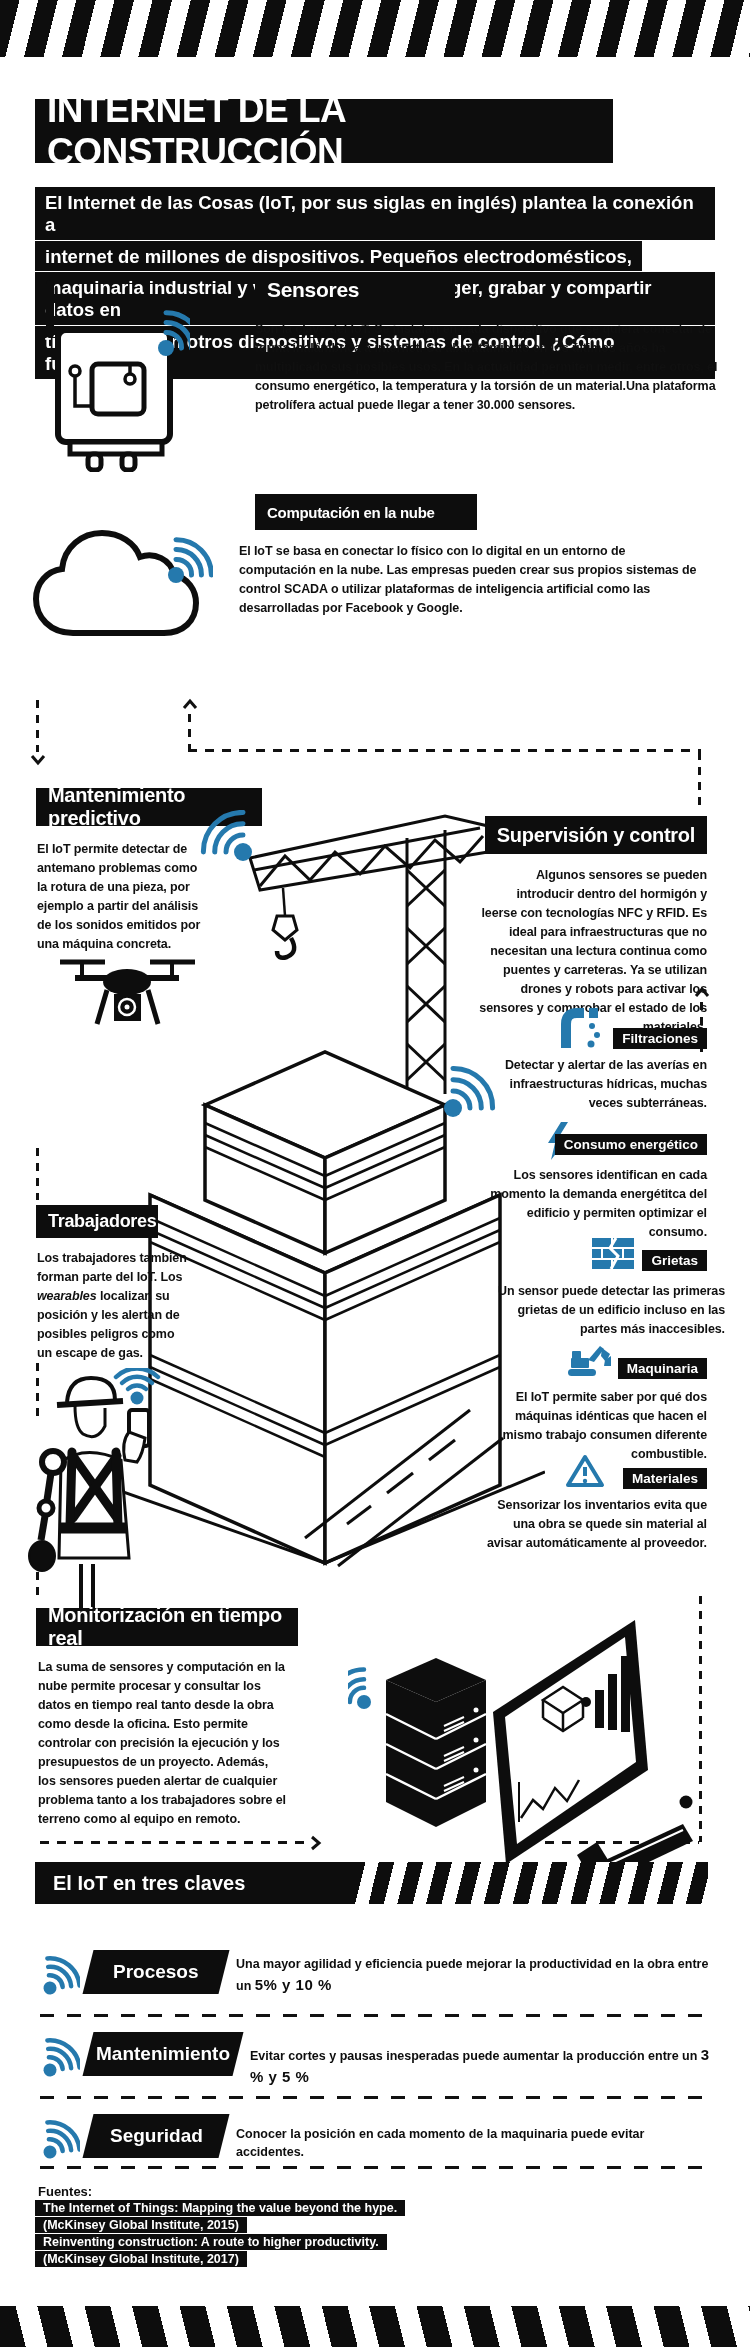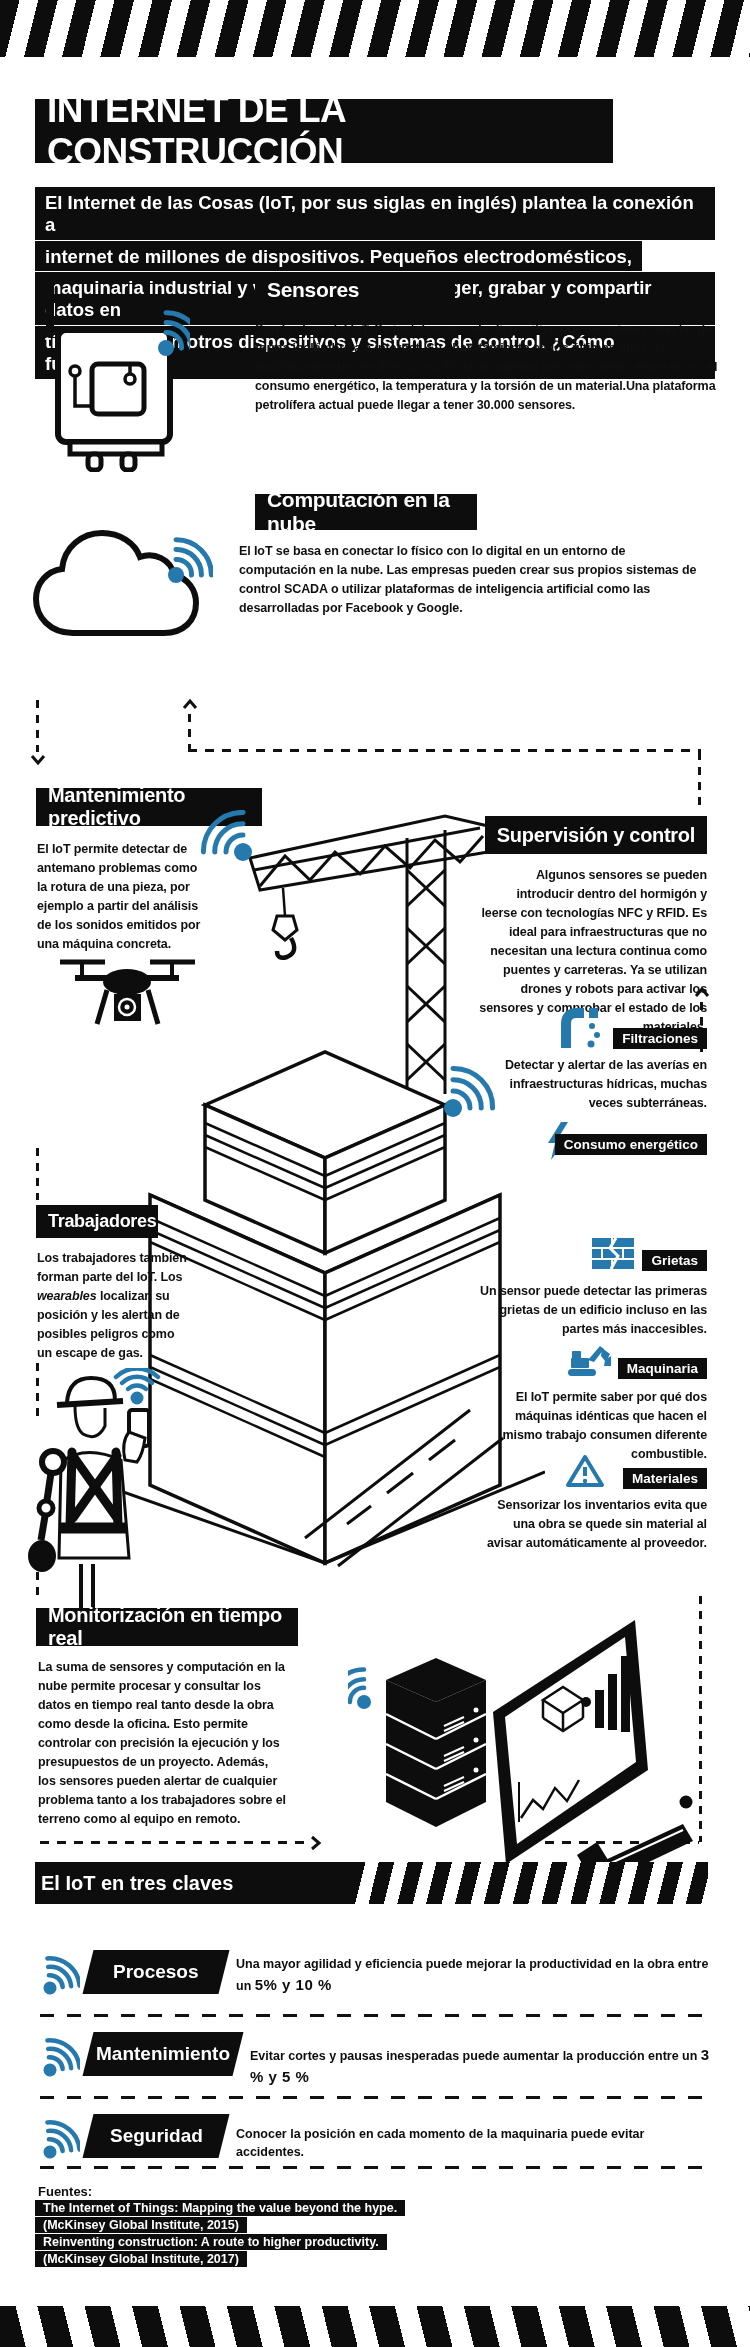--- a/index.html
+++ b/index.html
@@ -23,21 +23,21 @@
   .para-r{text-align:right;}
   .mini-label{background:#0d0d0d;color:#fff;font-weight:bold;font-size:13.5px;
               padding:3px 9px;display:inline-block;}
   
   .vdash{width:3px;background:repeating-linear-gradient(180deg,#111 0 8px,transparent 8px 15px);}
   .hdash{height:3px;background:repeating-linear-gradient(90deg,#111 0 9px,transparent 9px 17px);}
   .sep{height:3px;background:repeating-linear-gradient(90deg,#111 0 14px,transparent 14px 27px);}
   
   .claves-band{left:35px;top:1862px;width:673px;height:42px;display:flex;}
   .claves-band .black{background:#0d0d0d;color:#fff;font-weight:bold;font-size:20px;
-      width:315px;display:flex;align-items:center;padding-left:6px;box-sizing:border-box;}
+      width:315px;display:flex;align-items:center;padding-left:18px;box-sizing:border-box;}
   .claves-band .stri{flex:1;background:repeating-linear-gradient(104deg,#0d0d0d 0 15px,#fff 15px 28px);}
   .pgram{background:#0d0d0d;transform:skewX(-14deg);display:flex;align-items:center;justify-content:center;}
   .pgram span{transform:skewX(14deg);color:#fff;font-weight:bold;font-size:19px;}
   .row-text{font-size:12.5px;font-weight:bold;line-height:1.4;}
   .row-text .big{font-size:15px;letter-spacing:0.5px;}
   
   .src-line{background:#0d0d0d;color:#fff;font-weight:bold;font-size:12.5px;
             padding:1px 8px;display:table;margin-bottom:1px;white-space:nowrap;}
   .mit{font-weight:bold;font-size:36px;letter-spacing:-1.5px;line-height:36px;color:#0d0d0d;}
   svg{display:block;}
@@ -87,21 +87,21 @@
     <path d="M45,138 C22,138 8,122 8,104 C8,88 19,76 34,74 C36,52 54,38 74,38
              C92,38 107,48 112,62 C126,57 143,64 146,80 C160,83 168,95 168,108
              C168,126 155,138 136,138 Z" fill="#fff" stroke="#0d0d0d" stroke-width="6"></path>
     <g transform="translate(148,80) rotate(45)">
       <circle cx="0" cy="0" r="8" fill="#2579ad"></circle>
       <path d="M-11,-11 A15,15 0 0 1 11,-11" fill="none" stroke="#2579ad" stroke-width="5" stroke-linecap="round"></path>
       <path d="M-18,-18 A25,25 0 0 1 18,-18" fill="none" stroke="#2579ad" stroke-width="5" stroke-linecap="round"></path>
       <path d="M-25,-25 A35,35 0 0 1 25,-25" fill="none" stroke="#2579ad" stroke-width="5" stroke-linecap="round"></path>
     </g>
   </svg>
-  <div class="abs h-box" style="left:255px;top:494px;width:222px;height:36px;font-size:21px;">
+  <div class="abs h-box" style="left:255px;top:494px;width:222px;height:36px;font-size:15px;">
     <span>Computación en la nube</span>
   </div>
   <div class="abs para" style="left:239px;top:542px;width:465px;">El IoT se basa en conectar lo físico con lo digital en un entorno de computación en la nube. Las empresas pueden crear sus propios sistemas de control SCADA o utilizar plataformas de inteligencia artificial como las desarrolladas por Facebook y Google.</div>
 
   <div class="abs vdash" style="left:36px;top:700px;height:52px;"></div>
   <svg class="abs" style="left:30px;top:754px;" width="16" height="12">
     <polyline points="2,2 8,9 14,2" fill="none" stroke="#111" stroke-width="3"></polyline>
     </svg>
   <svg class="abs" style="left:182px;top:698px;" width="16" height="12">
     <polyline points="2,10 8,3 14,10" fill="none" stroke="#111" stroke-width="3"></polyline>
@@ -228,36 +228,37 @@
   </svg>
   <div class="abs" style="right:43px;top:1028px;">
     <span class="mini-label">Filtraciones</span></div>
   <div class="abs para para-r" style="right:43px;top:1056px;width:232px;">Detectar y alertar de las averías en infraestructuras hídricas, muchas veces subterráneas.</div>
 
   <svg class="abs" style="left:546px;top:1122px;" width="26" height="38" viewBox="0 0 26 38">
     <polygon points="15,0 2,21 9,21 5,38 24,13 14,13 22,0" fill="#2579ad"></polygon>
   </svg>
   <div class="abs" style="right:43px;top:1134px;">
     <span class="mini-label">Consumo energético</span></div>
+  <div class="abs para para-r" style="right:43px;top:1166px;width:232px;">Los sensores identifican en cada momento la demanda energétitca del edificio y permiten optimizar el consumo.</div>
 
   <svg class="abs" style="left:592px;top:1238px;" width="42" height="34" viewBox="0 0 42 34">
     <g fill="#2579ad">
       <rect x="0" y="0" width="19" height="9"></rect>
         <rect x="21" y="0" width="21" height="9"></rect>
       <rect x="0" y="11" width="9" height="9"></rect>
         <rect x="11" y="11" width="19" height="9"></rect>
         <rect x="32" y="11" width="10" height="9"></rect>
       <rect x="0" y="22" width="19" height="9"></rect>
         <rect x="21" y="22" width="21" height="9"></rect>
     </g>
     <polyline points="24,0 18,10 26,18 19,31" fill="none" stroke="#fff" stroke-width="3"></polyline>
   </svg>
   <div class="abs" style="right:43px;top:1250px;">
     <span class="mini-label">Grietas</span></div>
-  <div class="abs para para-r" style="right:43px;top:1282px;width:232px;text-align:right;">Un sensor puede detectar las primeras grietas de un edificio incluso en las partes más inaccesibles.</div>
+  <div class="abs para para-r" style="right:25px;top:1282px;width:232px;text-align:right;">Un sensor puede detectar las primeras grietas de un edificio incluso en las partes más inaccesibles.</div>
 
   <svg class="abs" style="left:566px;top:1342px;" width="46" height="36" viewBox="0 0 46 36">
     <g fill="#2579ad">
       <rect x="2" y="27" width="28" height="7" rx="3.5"></rect>
       <rect x="5" y="16" width="18" height="10" rx="1"></rect>
       <rect x="6" y="9" width="9" height="8" rx="1"></rect>
       <polygon points="22,18 34,4 38,7 28,20"></polygon>
       <polygon points="36,6 44,12 40,20 35,14"></polygon>
       <polygon points="39,18 45,14 45,24 38,24"></polygon>
     </g>

